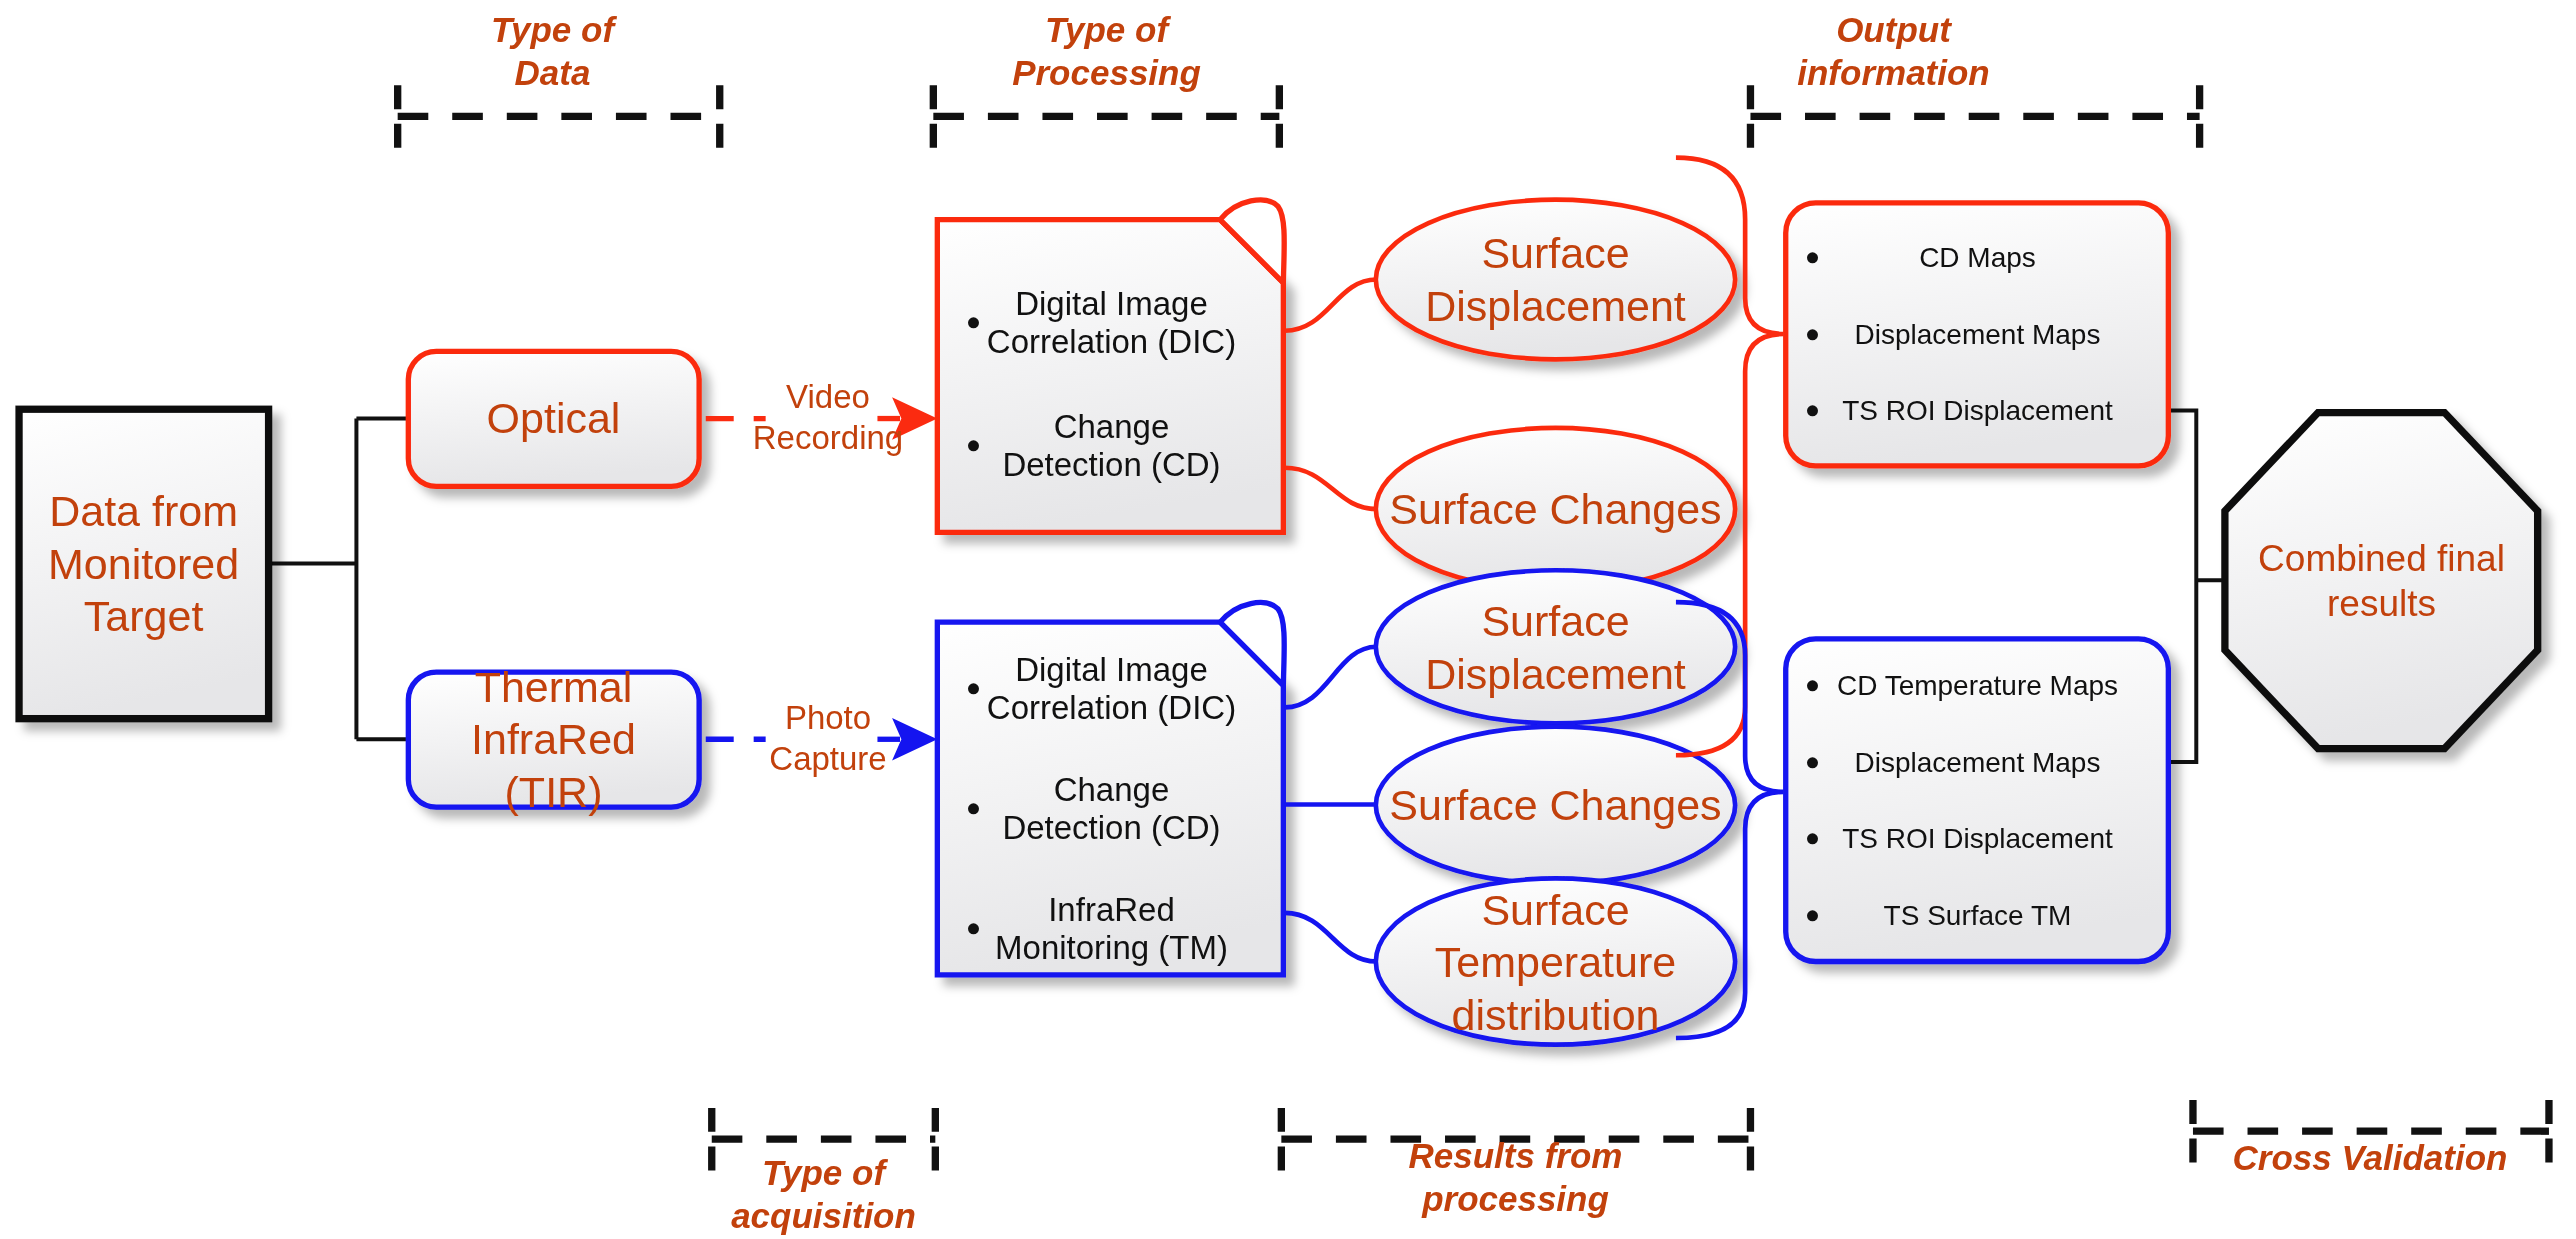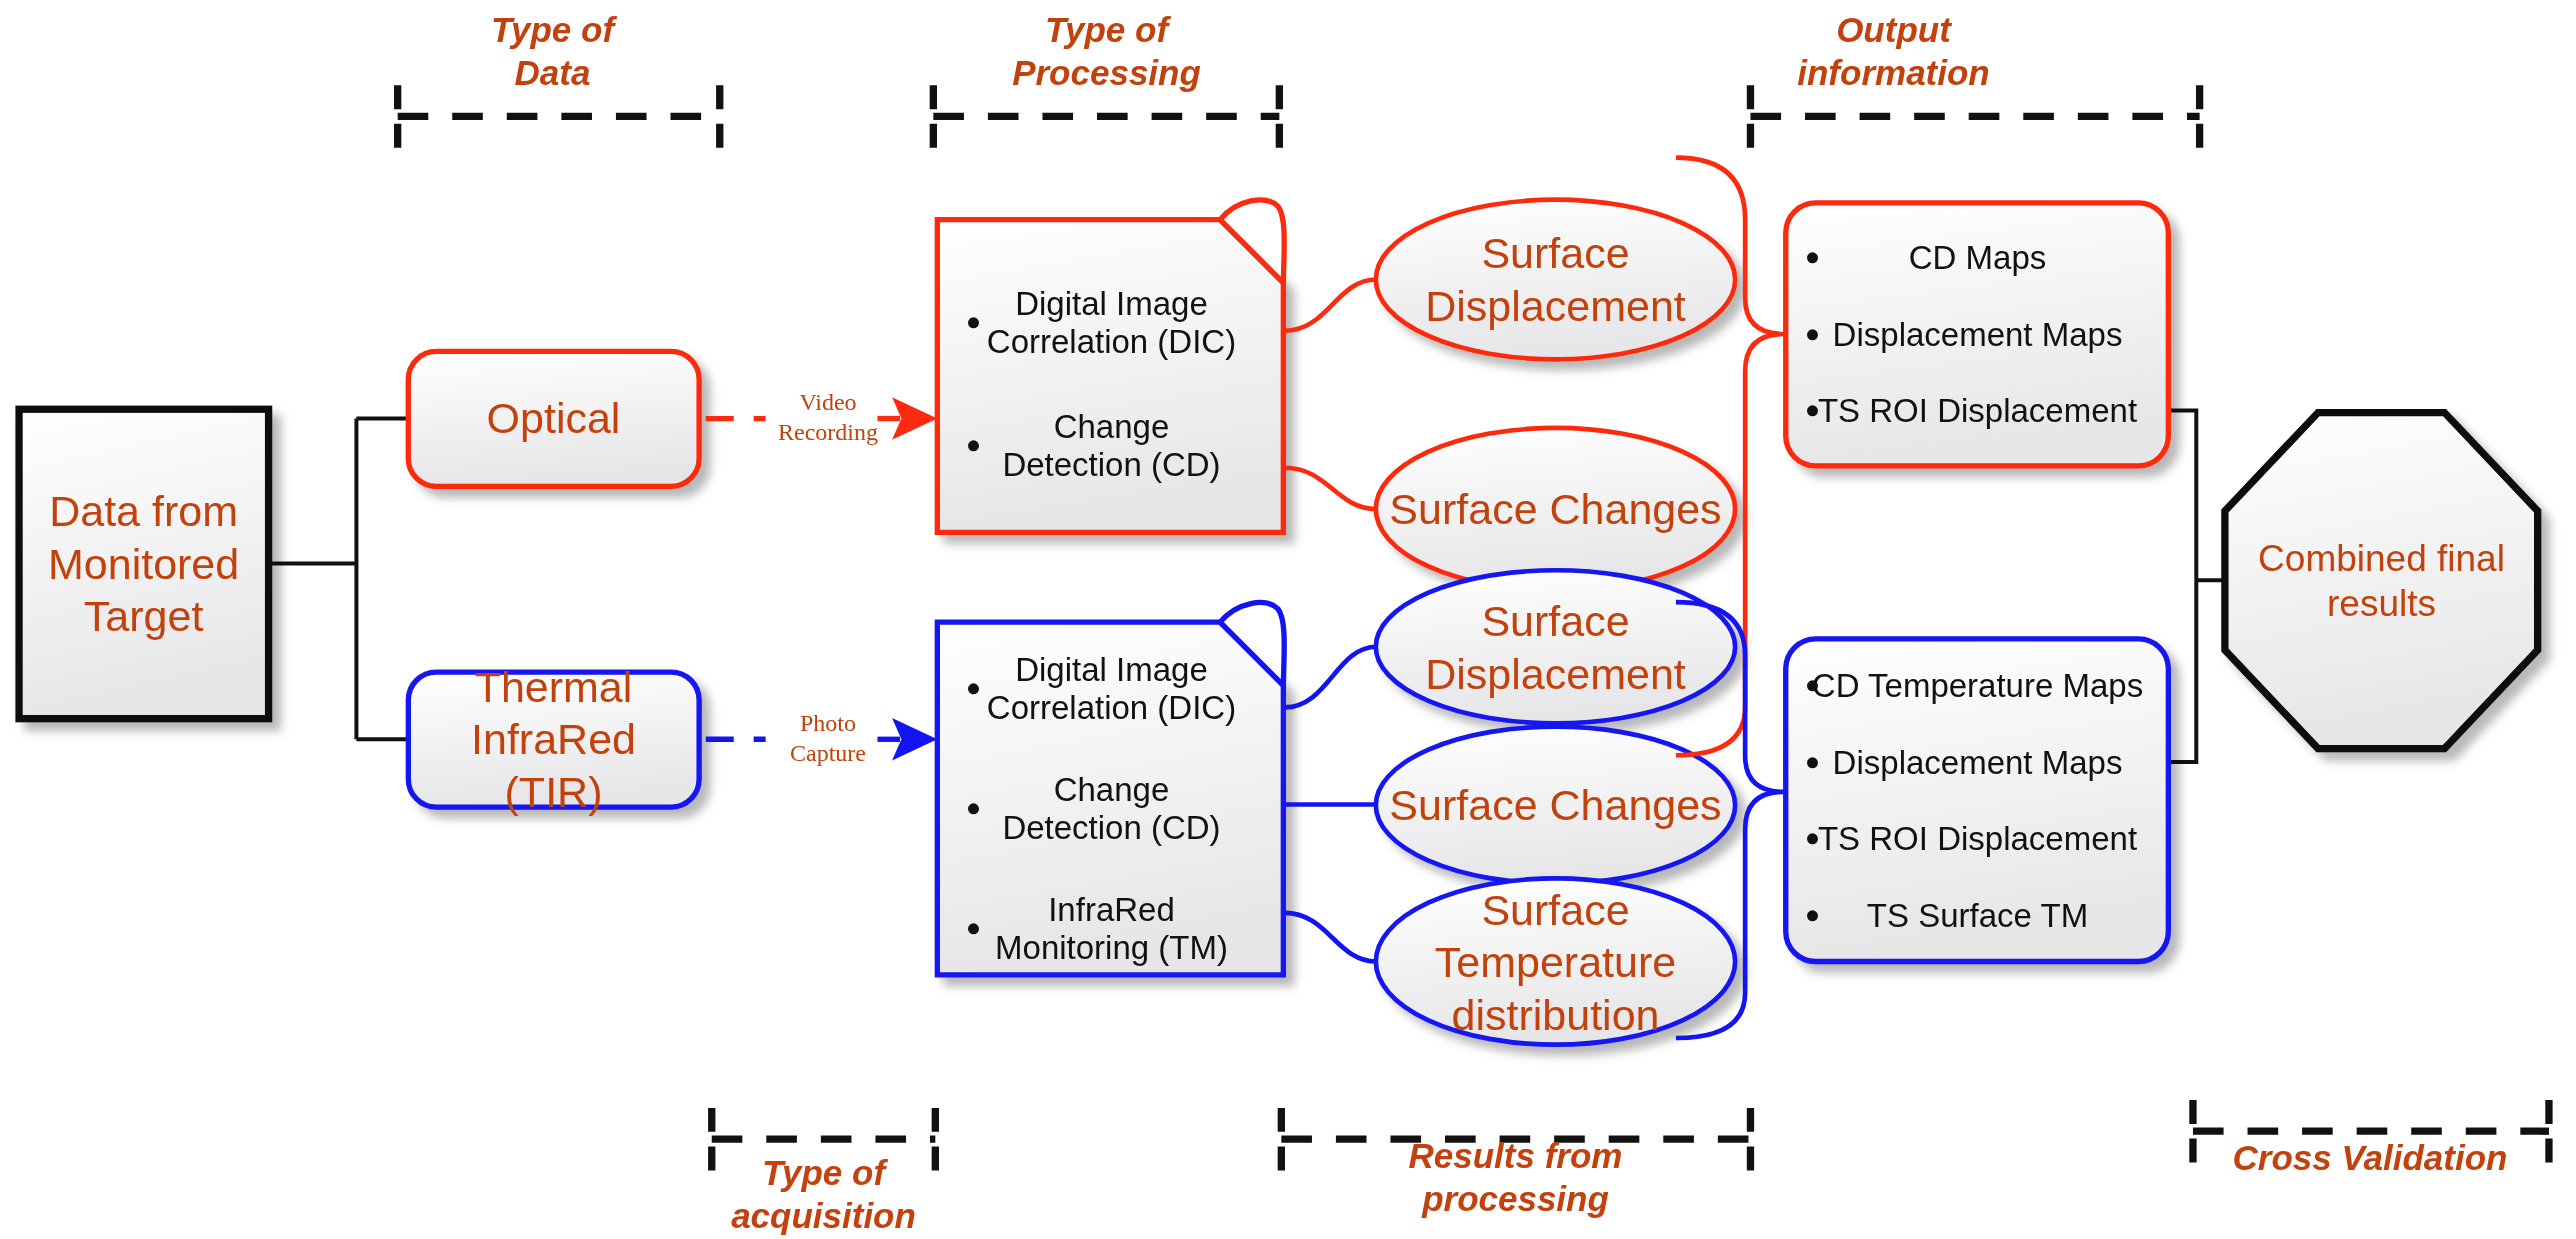--- a/index.html
+++ b/index.html
@@ -5,27 +5,27 @@
   html,body{margin:0;padding:0;background:#ffffff;}
   #canvas{position:relative;width:2576px;height:1239px;background:#ffffff;overflow:hidden;
           font-family:"Liberation Sans", sans-serif;color:#111;}
   #shapes{position:absolute;left:0;top:0;}
   .t{position:absolute;display:flex;align-items:center;justify-content:center;
      text-align:center;white-space:pre-line;color:#c2410c;line-height:1.22;}
   .node{font-size:43px;}
   .stage{font-size:35px;font-weight:bold;font-style:italic;}
   .row{position:absolute;display:flex;align-items:center;justify-content:center;
        text-align:center;white-space:pre-line;font-size:33px;}
-  .outrow{font-size:33px;}
+  .outrow{font-size:28px;}
   .dot{position:absolute;top:50%;width:11.3px;height:11.3px;border-radius:50%;
        background:#111;transform:translateY(-50%);}
   .doc .dot{left:20px;}
   .outrow .dot{left:10.7px;}
   .oct{font-size:37px;}
-  .vid{font-size:24px;font-family:Liberation Serif, serif;}
+  .vid{font-size:33px;}
 </style>
 </head>
 <body>
 
 <div id="canvas">
 
 <svg id="shapes" width="2576" height="1239" viewBox="0 0 3870 1862">
   <defs>
     <linearGradient id="g" x1="0" y1="0" x2="0.18" y2="1">
       <stop offset="0" stop-color="#ffffff"></stop>

